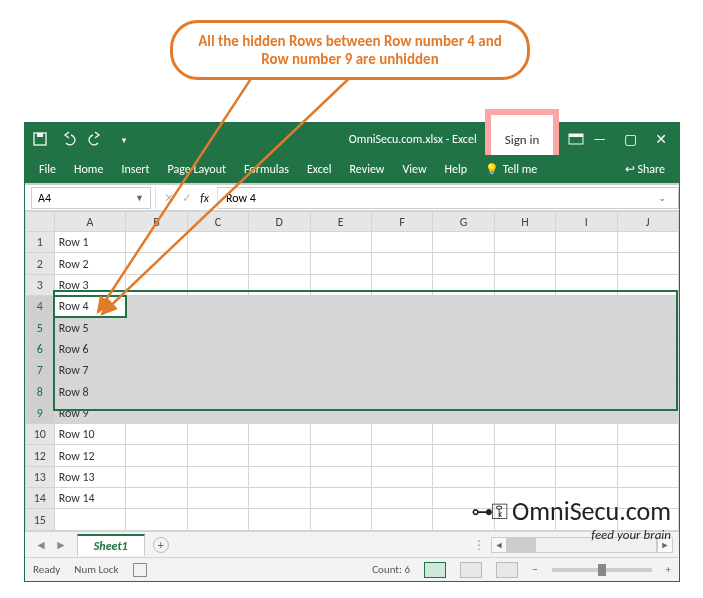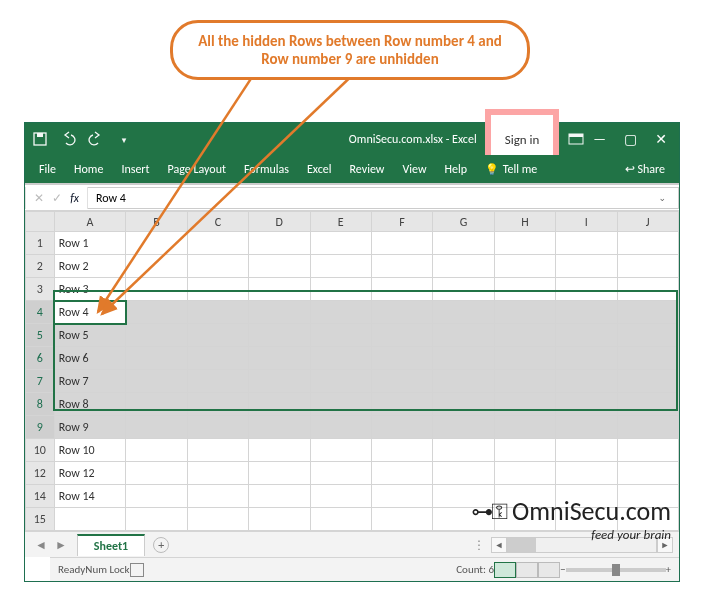--- a/index.html
+++ b/index.html
@@ -69,31 +69,32 @@
   .grid .active-cell { background:#fff !important; outline:2px solid #217346; outline-offset:-1px; position:relative; z-index:2;}
   .sel-border { position:absolute; border:2px solid #217346; pointer-events:none; z-index:3;}
   
   .sheettabs {
     height:26px; border-top:1px solid #d4d4d4; display:flex; align-items:center; font-size:12px; background:#f3f3f3;
   }
   .sheettabs .nav { display:flex; gap:8px; padding:0 10px; color:#888;}
   .sheettabs .tab {
     background:#fff; border:1px solid #ccc; border-bottom:none; padding:3px 16px; font-weight:bold; color:#217346;
     border-top:2px solid #217346;
+    font-style:italic;
   }
   .sheettabs .plus { margin-left:8px; border:1px solid #bbb; border-radius:50%; width:16px; height:16px; display:flex; align-items:center;justify-content:center; color:#666; font-size:12px;}
   .sheettabs .spacer { flex:1; }
   .sheettabs .hscroll { display:flex; align-items:center; gap:0; padding-right:6px;}
   .hscroll .arrow { width:16px; height:16px; border:1px solid #ccc; background:#f8f8f8; display:flex; align-items:center; justify-content:center; font-size:9px; color:#666;}
   .hscroll .track { width:150px; height:16px; border:1px solid #ccc; background:#f0f0f0; position:relative;}
   .hscroll .thumb { position:absolute; left:0; top:0; height:100%; width:28px; background:#cdcdcd;}
   
   .statusbar {
     height:24px; background:#f3f3f3; border-top:1px solid #d4d4d4; display:flex; align-items:center;
-    font-size:11px; color:#555; padding:0 8px; margin-left:25px;
+    font-size:11px; color:#555; padding:0 8px; gap:14px;
   }
   .statusbar .spacer{flex:1;}
   .statusbar .viewbtn { width:22px; height:16px; border:1px solid #bbb; background:#e8e8e8;}
   .statusbar .viewbtn.active{ background:#cfe8da; border-color:#217346;}
   .statusbar .zoom-track { width:100px; height:4px; background:#ccc; position:relative;}
   .statusbar .zoom-thumb { position:absolute; width:8px; height:12px; background:#888; top:-4px; left:46px;}
   
   .watermark {
     position:absolute; right:32px; bottom:56px; z-index:25; text-align:right; font-family: Georgia, serif;
   }
@@ -169,20 +170,24 @@
     <span class="tab">Review</span>
     <span class="tab">View</span>
     <span class="tab">Help</span>
     <span class="tab bulb">Tell me</span>
     <span class="spacer"></span>
     <span class="tab share">Share</span>
   </div>
   <div class="ribbon-shadow"></div>
 
   <div class="formula-row">
+    <div class="namebox">
+      <span>A4</span>
+      <span class="dd">▼</span>
+    </div>
     <div class="fx-icons">
       <span>✕</span>
       <span>✓</span>
       <span class="fx">fx</span>
     </div>
     <div class="formula-input">
       <span>Row 4</span>
       <span class="expand">⌄</span>
     </div>
   </div>
@@ -342,20 +347,33 @@
             <td class=""></td>
             <td class=""></td>
             <td class=""></td>
             <td class=""></td>
             <td class=""></td>
             <td class=""></td>
             <td class=""></td>
             <td class=""></td>
           </tr>
           <tr class="">
+            <th>13</th>
+            <td class="">Row 13</td>
+            <td class=""></td>
+            <td class=""></td>
+            <td class=""></td>
+            <td class=""></td>
+            <td class=""></td>
+            <td class=""></td>
+            <td class=""></td>
+            <td class=""></td>
+            <td class=""></td>
+          </tr>
+          <tr class="">
             <th>14</th>
             <td class="">Row 14</td>
             <td class=""></td>
             <td class=""></td>
             <td class=""></td>
             <td class=""></td>
             <td class=""></td>
             <td class=""></td>
             <td class=""></td>
             <td class=""></td>

